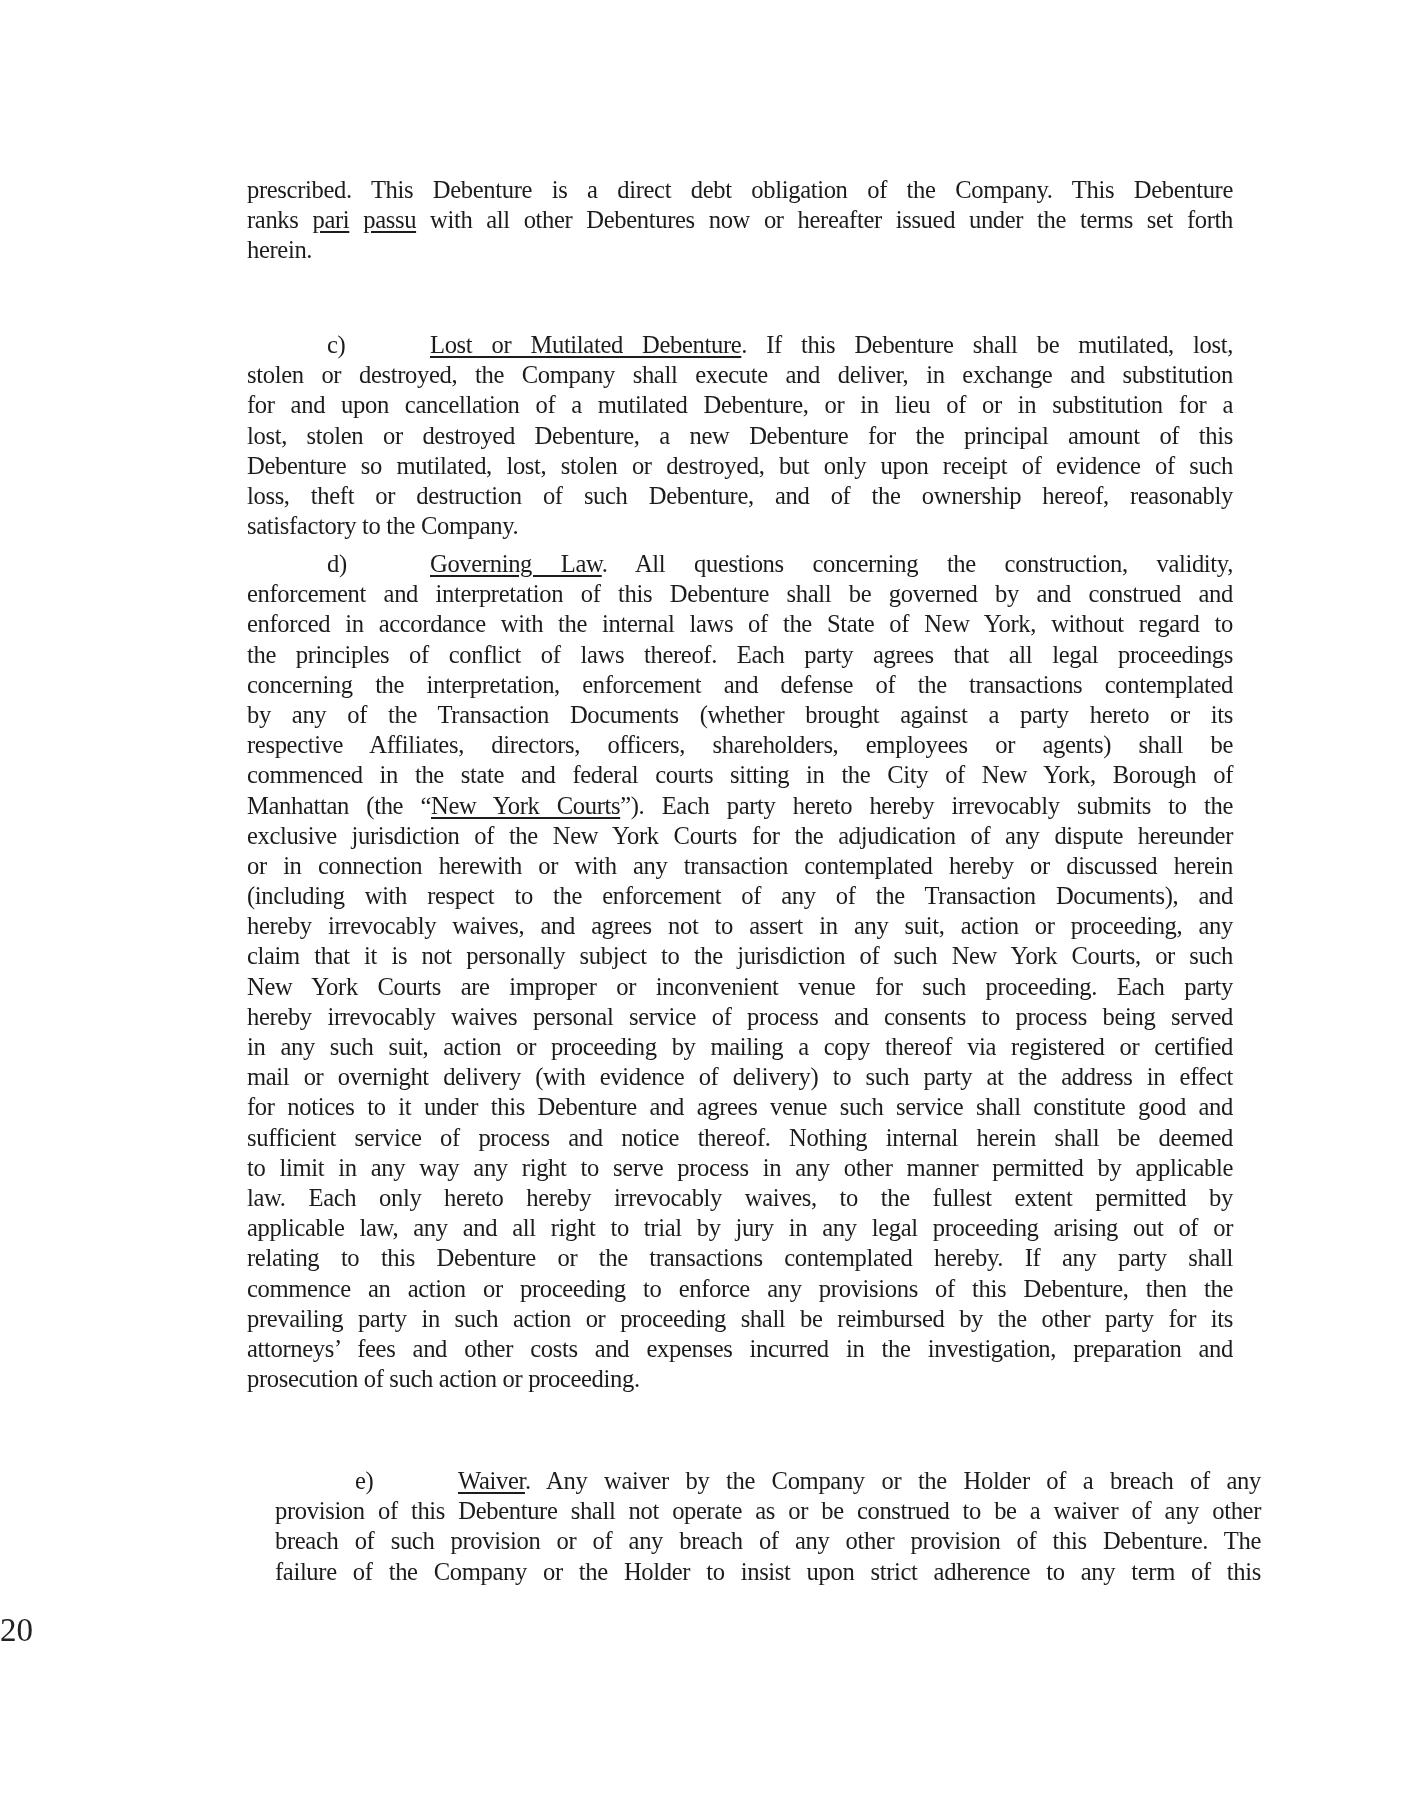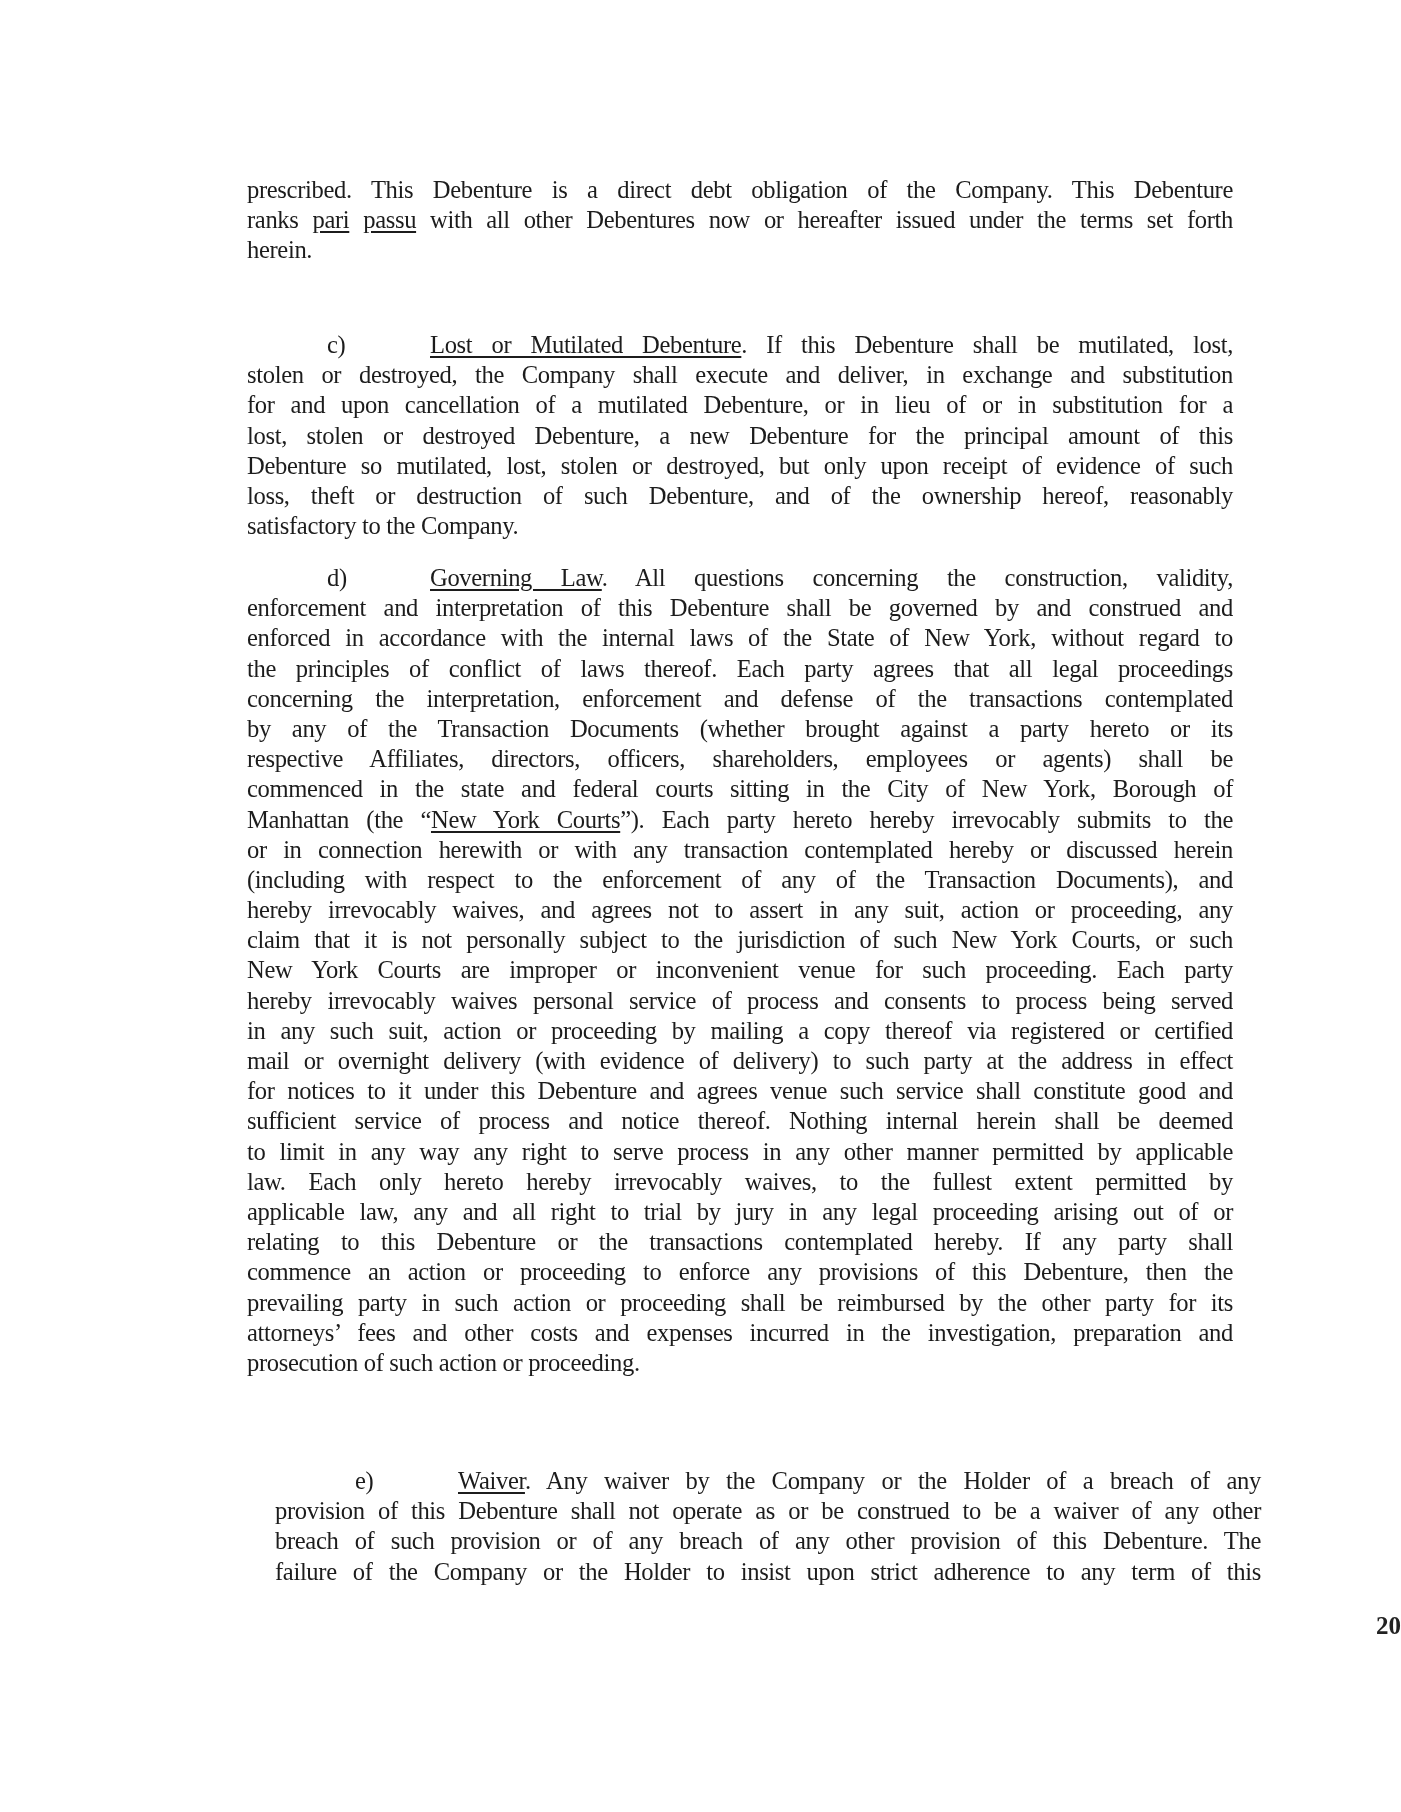--- a/index.html
+++ b/index.html
@@ -52,24 +52,23 @@
       display: inline-block;
       width: 103px;
       padding-left: 80px;
       box-sizing: content-box;
     }
     .page-number {
       position: absolute;
       left: 0;
       width: 1401px;
       top: 1612px;
-      text-align: right;
-      font-size: 25px;
+      text-align: left;
+      font-size: 33px;
       color: #222;
-      font-weight: bold;
     }
   </style>
 </head>
 <body>
 
 <div class="page">
 
   <div class="text-block" style="top:175px;">
     <span class="line">prescribed.  This Debenture is a direct debt obligation of the Company.  This Debenture</span>
     <span class="line"><span>ranks</span> <span class="u">pari</span> <span class="u">passu</span> <span>with all other Debentures now or hereafter issued under the terms set forth</span></span>
@@ -79,30 +78,31 @@
   <div class="text-block" style="top:302px;margin-top:28px;">
     <span class="line"><span class="label">c)</span><span class="u">Lost or Mutilated Debenture</span><span>.  If this Debenture shall be mutilated, lost,</span></span>
     <span class="line">stolen or destroyed, the Company shall execute and deliver, in exchange and substitution</span>
     <span class="line">for and upon cancellation of a mutilated Debenture, or in lieu of or in substitution for a</span>
     <span class="line">lost, stolen or destroyed Debenture, a new Debenture for the principal amount of this</span>
     <span class="line">Debenture so mutilated, lost, stolen or destroyed, but only upon receipt of evidence of such</span>
     <span class="line">loss, theft or destruction of such Debenture, and of the ownership hereof, reasonably</span>
     <span class="line last">satisfactory to the Company.</span>
   </div>
 
-  <div class="text-block" style="top:563px;">
+  <div class="text-block" style="top:549px;">
     <span class="line"><span class="label">d)</span><span class="u">Governing Law</span><span>.  All questions concerning the construction, validity,</span></span>
     <span class="line">enforcement and interpretation of this Debenture shall be governed by and construed and</span>
     <span class="line">enforced in accordance with the internal laws of the State of New York, without regard to</span>
     <span class="line">the principles of conflict of laws thereof.  Each party agrees that all legal proceedings</span>
     <span class="line">concerning the interpretation, enforcement and defense of the transactions contemplated</span>
     <span class="line">by any of the Transaction Documents (whether brought against a party hereto or its</span>
     <span class="line">respective Affiliates, directors, officers, shareholders, employees or agents) shall be</span>
     <span class="line">commenced in the state and federal courts sitting in the City of New York, Borough of</span>
     <span class="line"><span>Manhattan (the “</span><span class="u">New York Courts</span><span>”).  Each party hereto hereby irrevocably submits to the</span></span>
+    <span class="line">exclusive jurisdiction of the New York Courts for the adjudication of any dispute hereunder</span>
     <span class="line">or in connection herewith or with any transaction contemplated hereby or discussed herein</span>
     <span class="line">(including with respect to the enforcement of any of the Transaction Documents), and</span>
     <span class="line">hereby irrevocably waives, and agrees not to assert in any suit, action or proceeding, any</span>
     <span class="line">claim that it is not personally subject to the jurisdiction of such New York Courts, or such</span>
     <span class="line">New York Courts are improper or inconvenient venue for such proceeding.  Each party</span>
     <span class="line">hereby irrevocably waives personal service of process and consents to process being served</span>
     <span class="line">in any such suit, action or proceeding by mailing a copy thereof via registered or certified</span>
     <span class="line">mail or overnight delivery (with evidence of delivery) to such party at the address in effect</span>
     <span class="line">for notices to it under this Debenture and agrees venue such service shall constitute good and</span>
     <span class="line">sufficient service of process and notice thereof.  Nothing internal herein shall be deemed</span>

